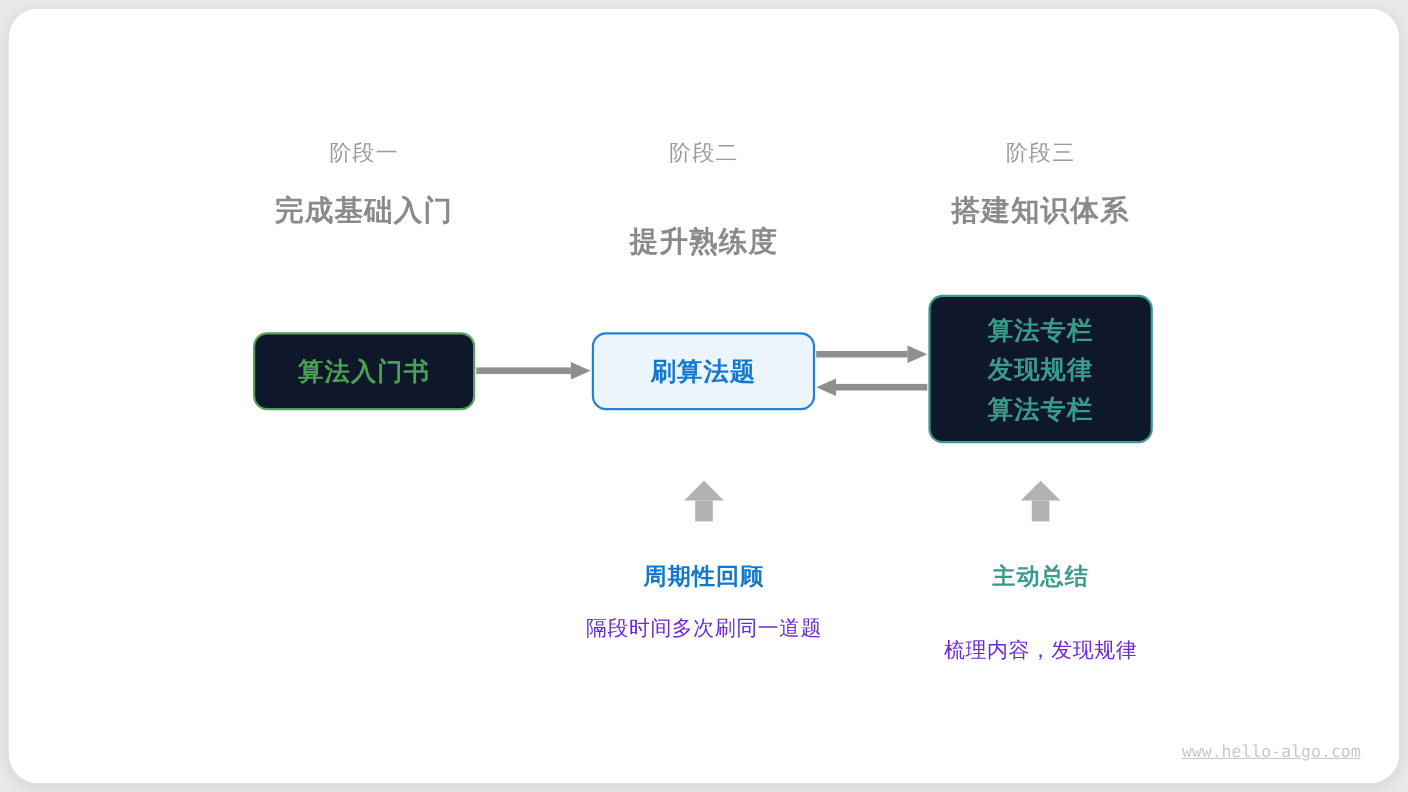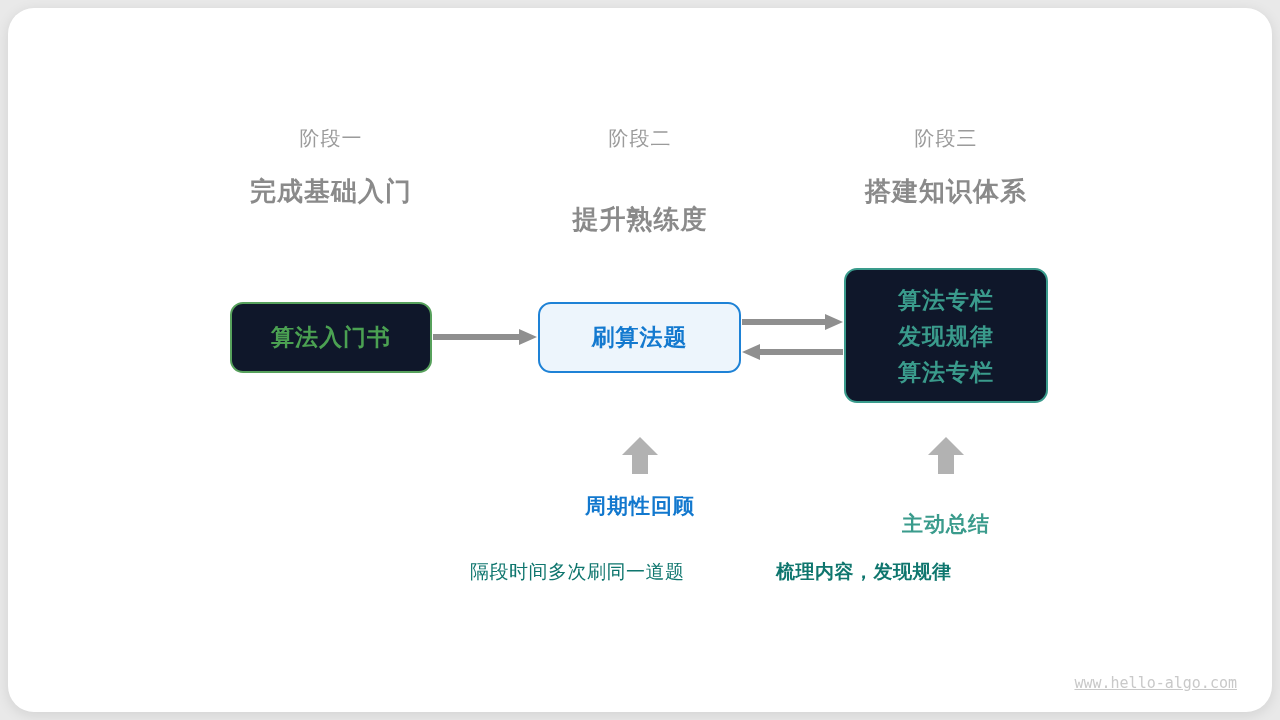--- a/index.html
+++ b/index.html
@@ -86,24 +86,24 @@
     width: 300px;
     text-align: center;
     font-size: 21px;
     font-weight: 700;
     letter-spacing: 1px;
   }
   .anno-label.blue { color: #1278ce; }
   .anno-label.teal { color: #3a9b8c; }
   .anno-desc {
     width: 340px;
-    text-align: left;
+    text-align: center;
     font-size: 19px;
     line-height: 28px;
-    color: #0f766e;
+    color: #6d28d9;
     letter-spacing: 0.5px;
   }
 
   .watermark {
     font-family: "DejaVu Sans Mono", "Liberation Mono", monospace;
     font-size: 15px;
     color: #c9c9c9;
   }
 </style>
 </head>
@@ -152,23 +152,23 @@
 <div class="abs block-arrow" style="left:622px; top:437px;">
   <div class="tri"></div>
   <div class="stem"></div>
 </div>
 
 <div class="abs block-arrow" style="left:928px; top:437px;">
   <div class="tri"></div>
   <div class="stem"></div>
 </div>
 
-<div class="abs anno-label blue" style="left:490px; top:492px;">周期性回顾</div>
+<div class="abs anno-label blue" style="left:490px; top:510px;">周期性回顾</div>
 <div class="abs anno-desc" style="left:470px; top:558px;">
   <div>隔段时间多次刷同一道题</div>
 </div>
 
 <div class="abs anno-label teal" style="left:796px; top:510px;">主动总结</div>
-<div class="abs anno-desc" style="left:776px; top:558px;font-weight:bold;">
+<div class="abs anno-desc" style="left:776px; top:578px;">
   <div>梳理内容，发现规律</div>
 </div>
 
 <div class="abs watermark" style="right:43px; bottom:28px;text-decoration:underline;">www.hello-algo.com</div>
 
 </body></html>

